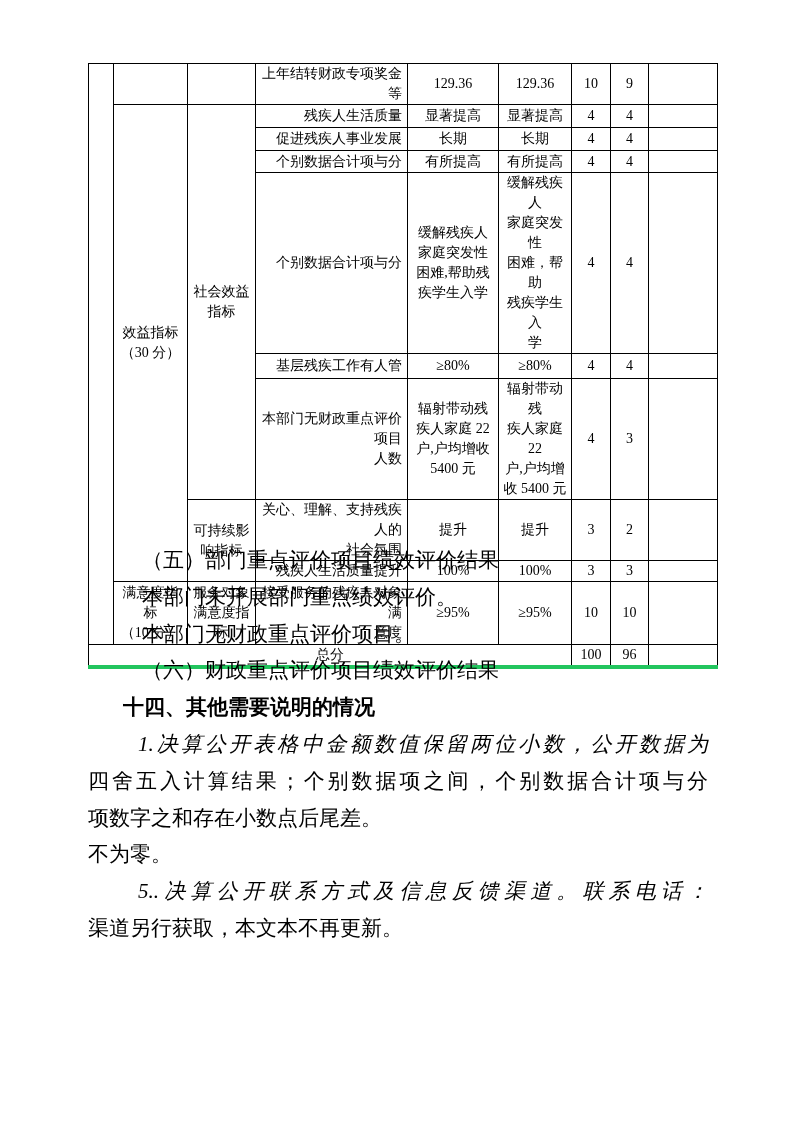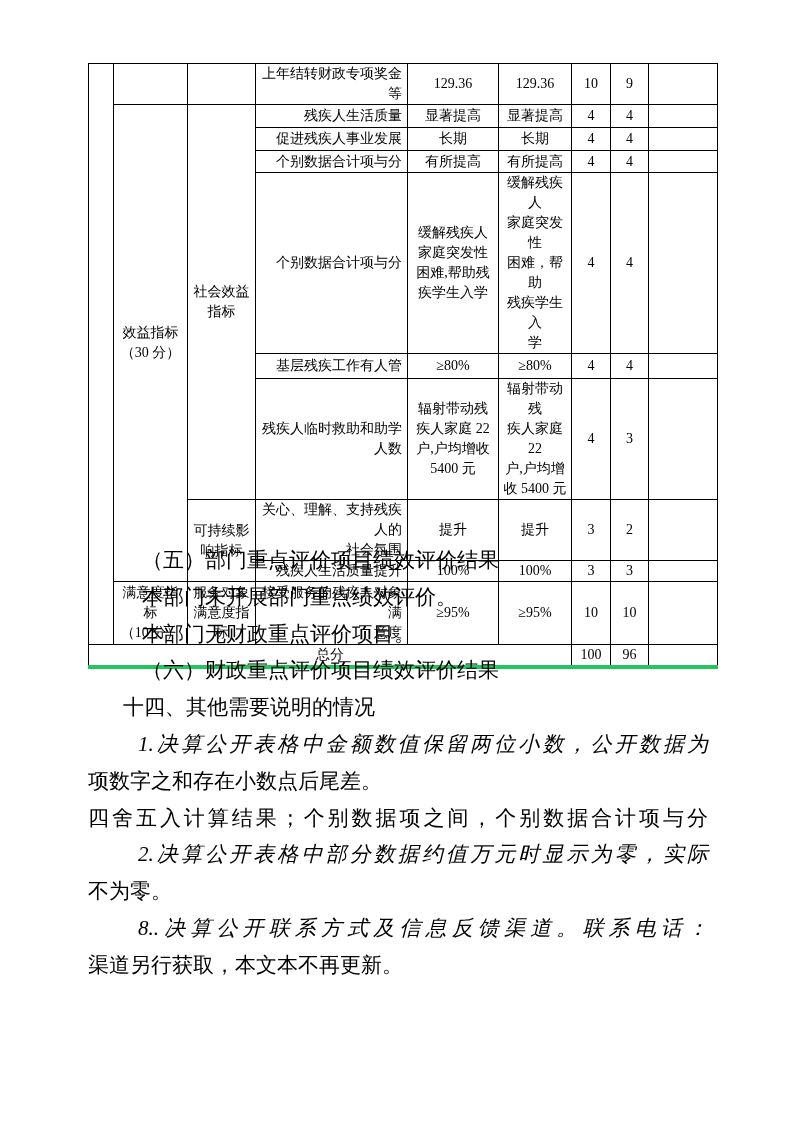--- a/index.html
+++ b/index.html
@@ -18,21 +18,21 @@
     white-space:pre-line; overflow:hidden;
     padding:0 2px;
   }
   td.left { text-align:right; padding:0 5px;margin-top:17px; }
   tr.last td { border-bottom:4px solid #22c55e; }
   
   .doc { position:absolute; left:88px; top:542px; width:620px; }
   .ln { font-size:21px; line-height:36.8px; min-height:36.8px; }
   .just { text-align:justify; text-align-last:justify; }
   .k  { padding-left:54px; }                       
-  .h  { padding-left:35px; font-weight:normal;
+  .h  { padding-left:35px; font-weight:bold;
         font-family:"Liberation Sans", sans-serif; } 
   .n  { padding-left:50px;font-style:italic; }                       
 </style>
 </head>
 <body>
 
 <div class="tbl-wrap">
   <table>
     <colgroup>
       <col style="width:25px">
@@ -102,21 +102,21 @@
       </tr>
       <tr style="height:25px">
         <td class="left">基层残疾工作有人管</td>
         <td>≥80%</td>
         <td>≥80%</td>
         <td>4</td>
         <td>4</td>
         <td></td>
       </tr>
       <tr style="height:83px">
-        <td class="left">残疾人临时救助和助学
+        <td class="left">本部门无财政重点评价项目
 人数</td>
         <td>辐射带动残
 疾人家庭 22
 户,户均增收
 5400 元</td>
         <td>辐射带动残
 疾人家庭 22
 户,户均增
 收 5400 元</td>
         <td>4</td>
@@ -167,19 +167,18 @@
   </table>
 </div>
 
 <div class="doc">
   <div class="ln k">（五）部门重点评价项目绩效评价结果</div>
   <div class="ln k">本部门未开展部门重点绩效评价。</div>
   <div class="ln k">本部门无财政重点评价项目。</div>
   <div class="ln k">（六）财政重点评价项目绩效评价结果</div>
   <div class="ln h">十四、其他需要说明的情况</div>
   <div class="ln n just">1.决算公开表格中金额数值保留两位小数，公开数据为</div>
+  <div class="ln just">四舍五入计算结果；个别数据项之间，个别数据合计项与分</div>
   <div class="ln">项数字之和存在小数点后尾差。</div>
-  <div class="ln just">四舍五入计算结果；个别数据项之间，个别数据合计项与分</div>
-  <div class="ln n just">2.决算公开表格中部分数据约值万元时显示为零，实际</div>
   <div class="ln">不为零。</div>
-  <div class="ln n just">8..决算公开联系方式及信息反馈渠道。联系电话：</div>
+  <div class="ln n just">5..决算公开联系方式及信息反馈渠道。联系电话：</div>
   <div class="ln">渠道另行获取，本文本不再更新。</div>
 </div>
 
 </body></html>

